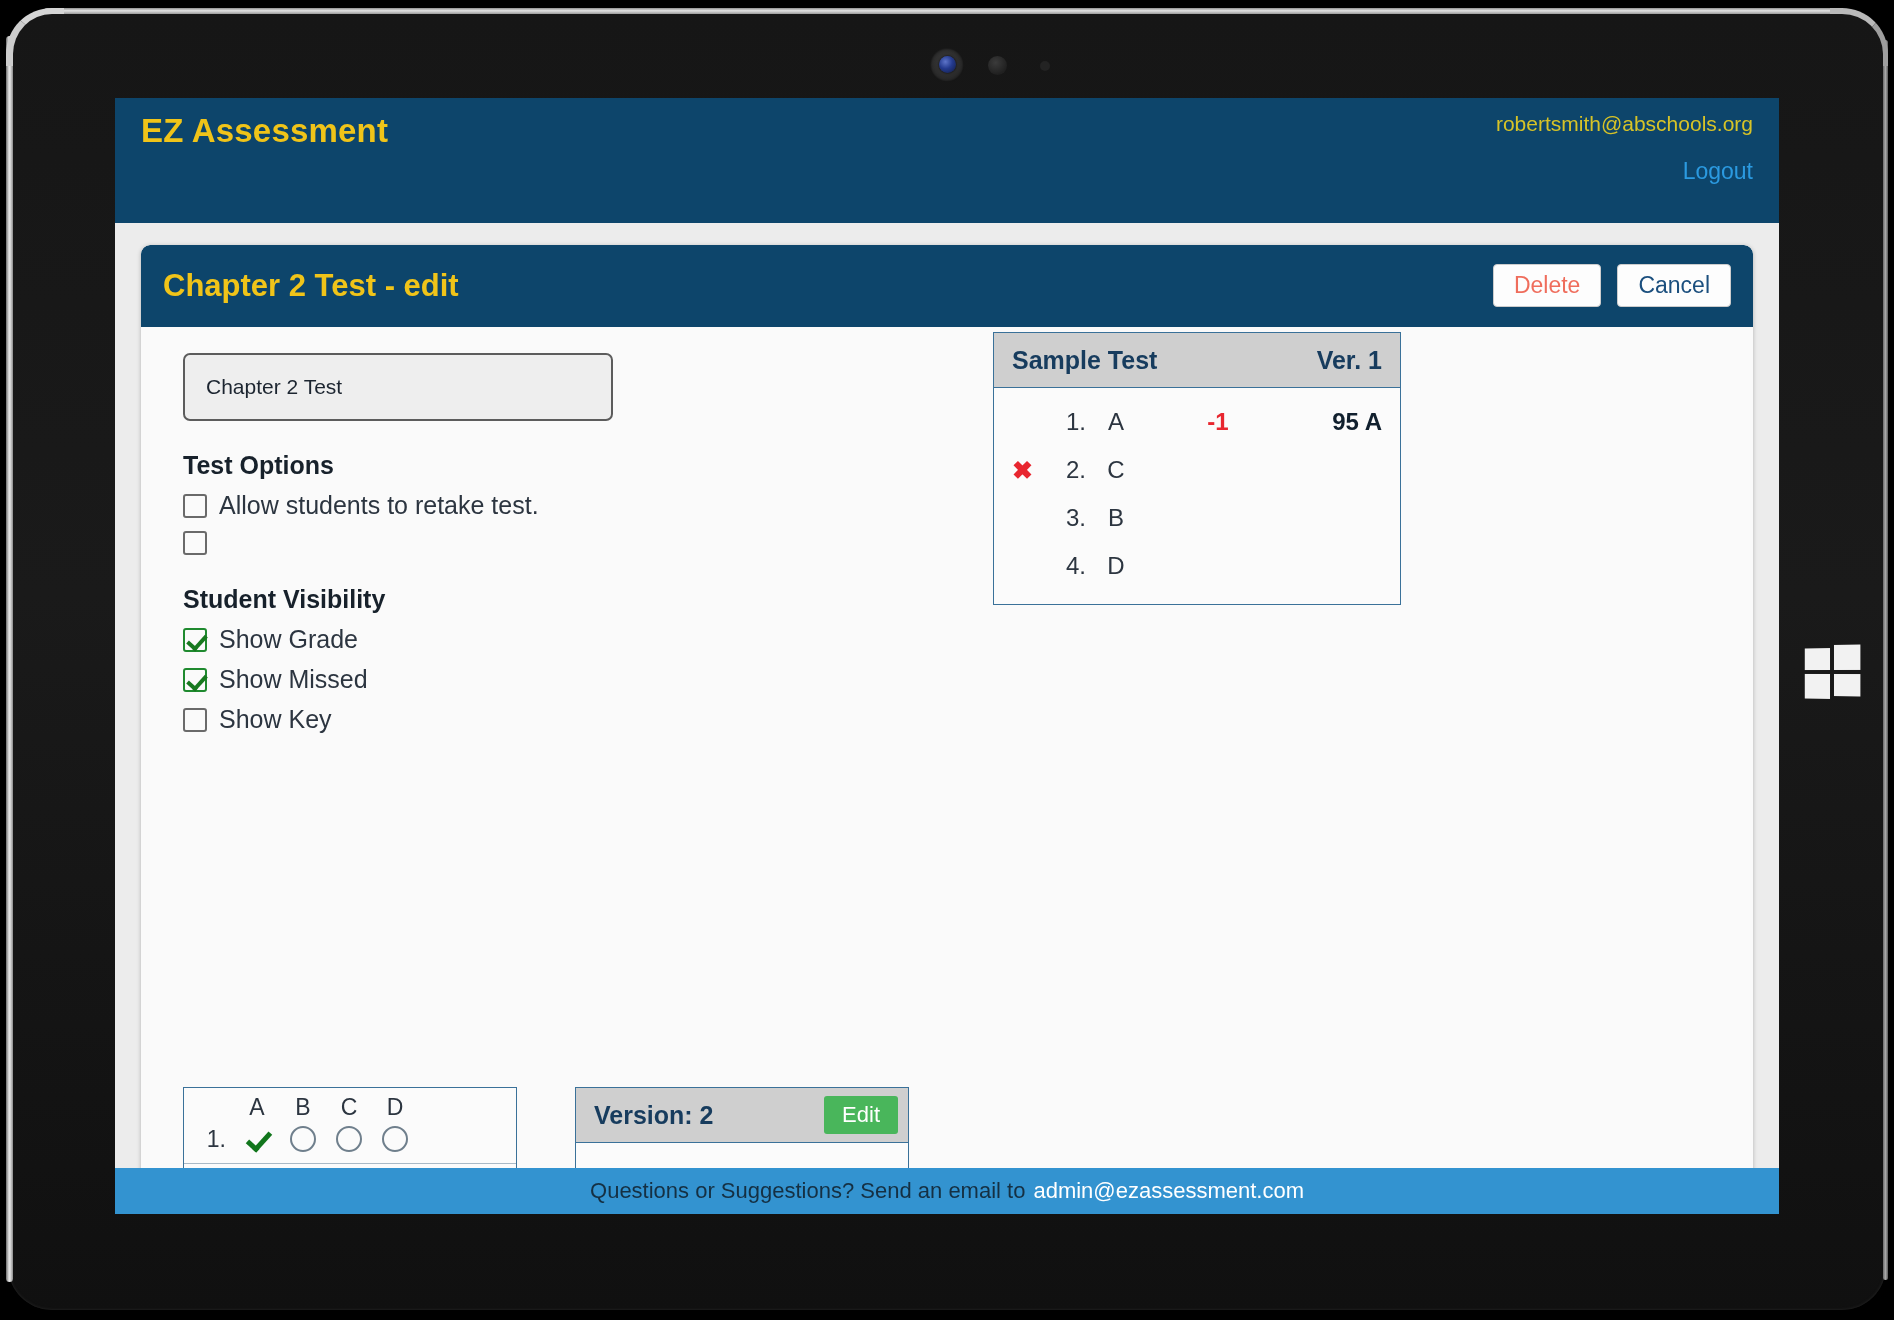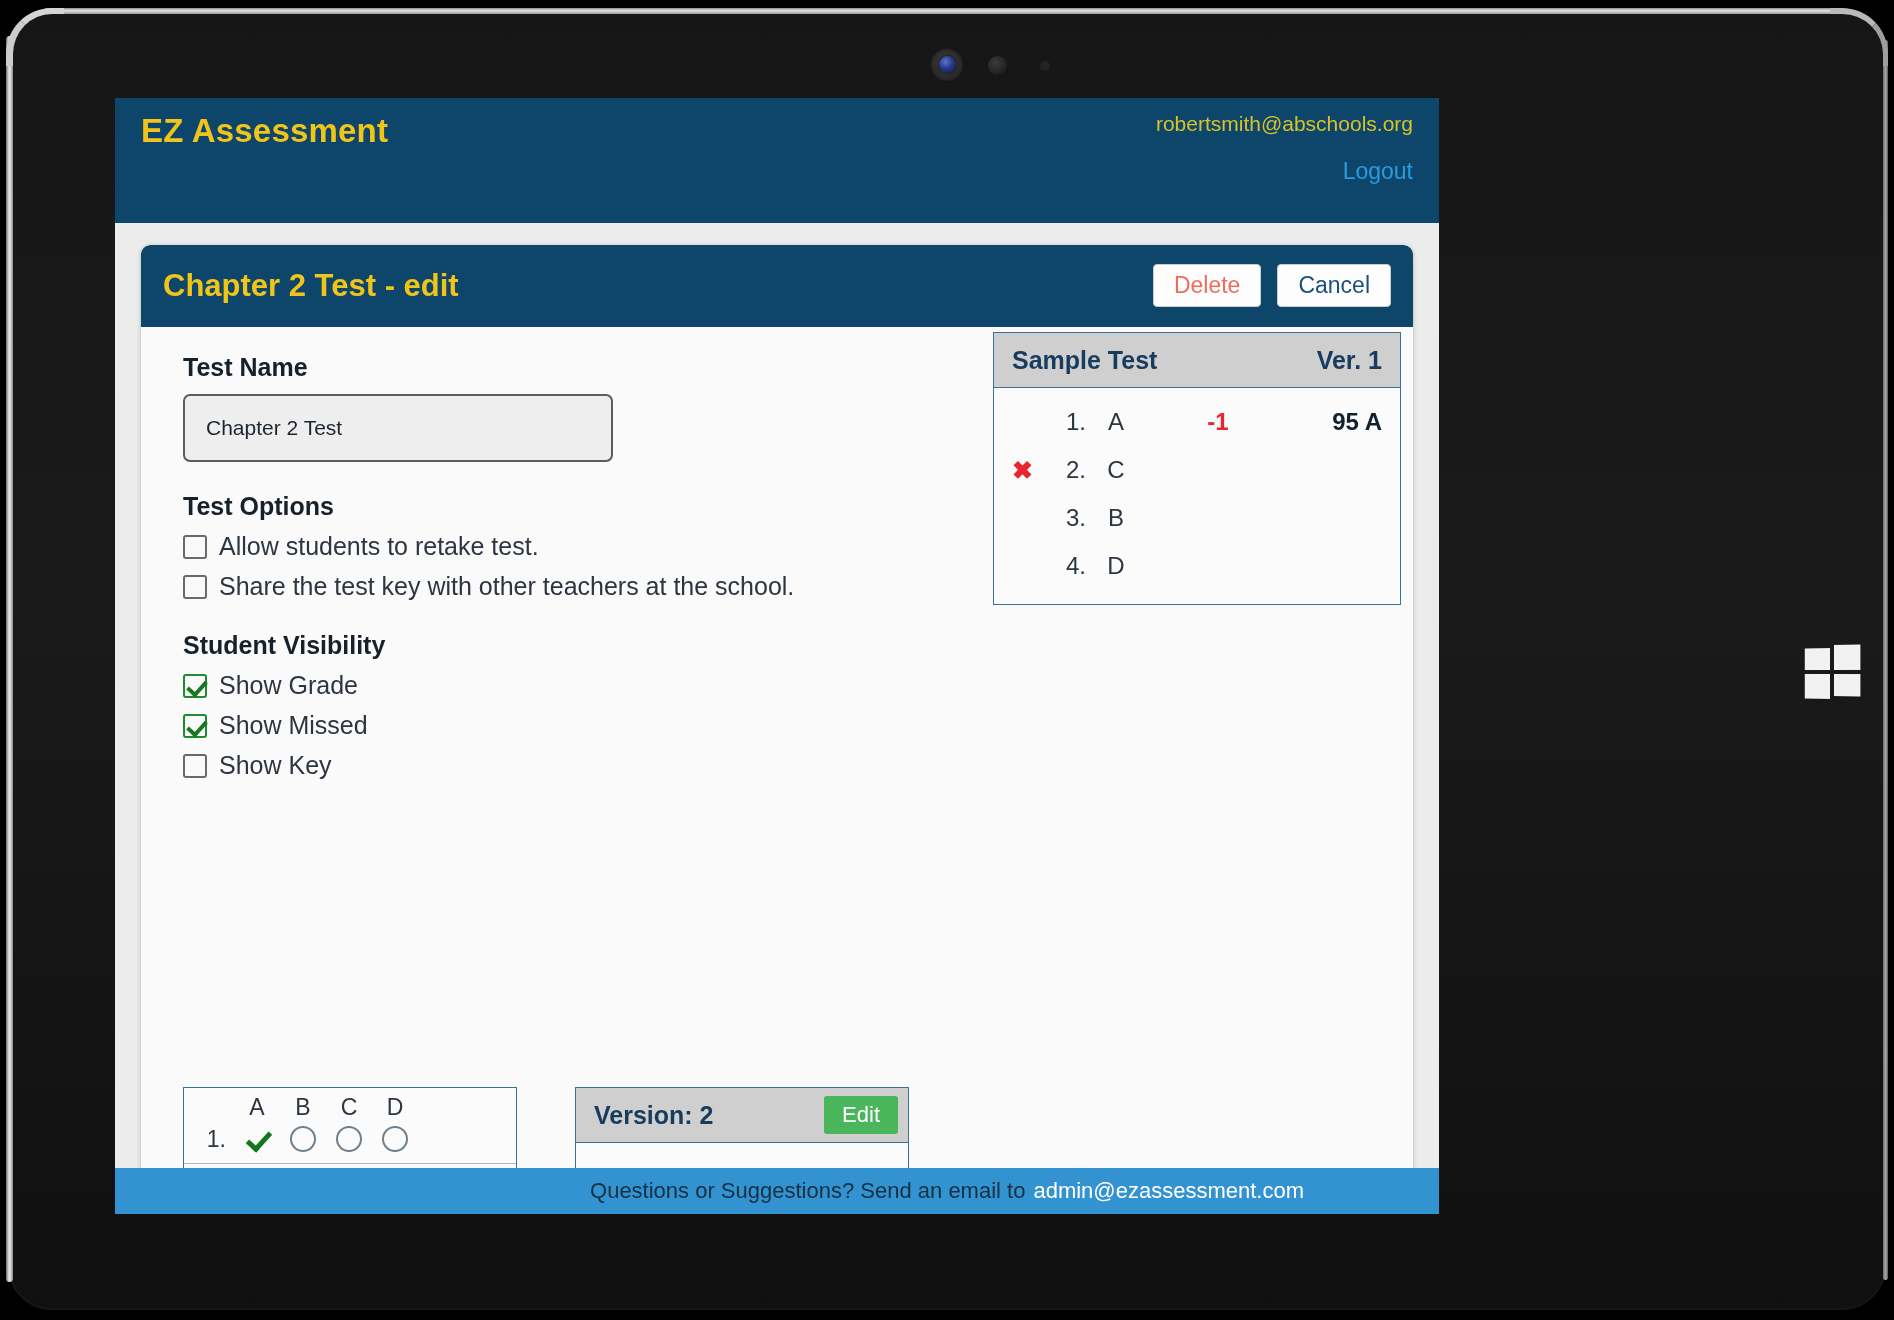--- a/index.html
+++ b/index.html
@@ -92,21 +92,21 @@
     transform: perspective(160px) rotateY(-7deg);
   }
   .win-logo i { display:block; background:#f2f2f2; }
   .win-logo i:nth-child(1) { margin-top: 3px; }
   .win-logo i:nth-child(4) { margin-bottom: 3px; }
 
   
   #screen {
     position: absolute;
     left: 115px; top: 98px;
-    width: 1324px; height: 1116px;
+    width: 1664px; height: 1116px;
     background: #ececec;
     overflow: hidden;
   }
 
   
   .navbar {
     position: relative;
     height: 125px;
     background: #0d456b;
     padding: 12px 26px 0 26px;
@@ -328,33 +328,31 @@
         <div class="card-header">
           <div class="card-title">Chapter 2 Test - edit</div>
           <div class="hdr-btns">
             <button class="btn-white btn-delete">Delete</button>
             <button class="btn-white btn-cancel">Cancel</button>
           </div>
         </div>
 
         <div class="card-body">
 
-          <div class="section-label">Test Name</div>
           <input class="name-input" type="text" value="Chapter 2 Test" style="">
 
           <div class="opt-heading">Test Options</div>
 
           <label class="chk-row">
             <span class="chk-box"></span>
             <span class="chk-label">Allow students to retake test.</span>
           </label>
 
           <label class="chk-row">
             <span class="chk-box"></span>
-            <span class="chk-label">Share the test key with other teachers at the school.</span>
           </label>
 
           <div class="opt-heading">Student Visibility</div>
 
           <label class="chk-row">
             <span class="chk-box checked"></span>
             <span class="chk-label">Show Grade</span>
           </label>
 
           <label class="chk-row">

